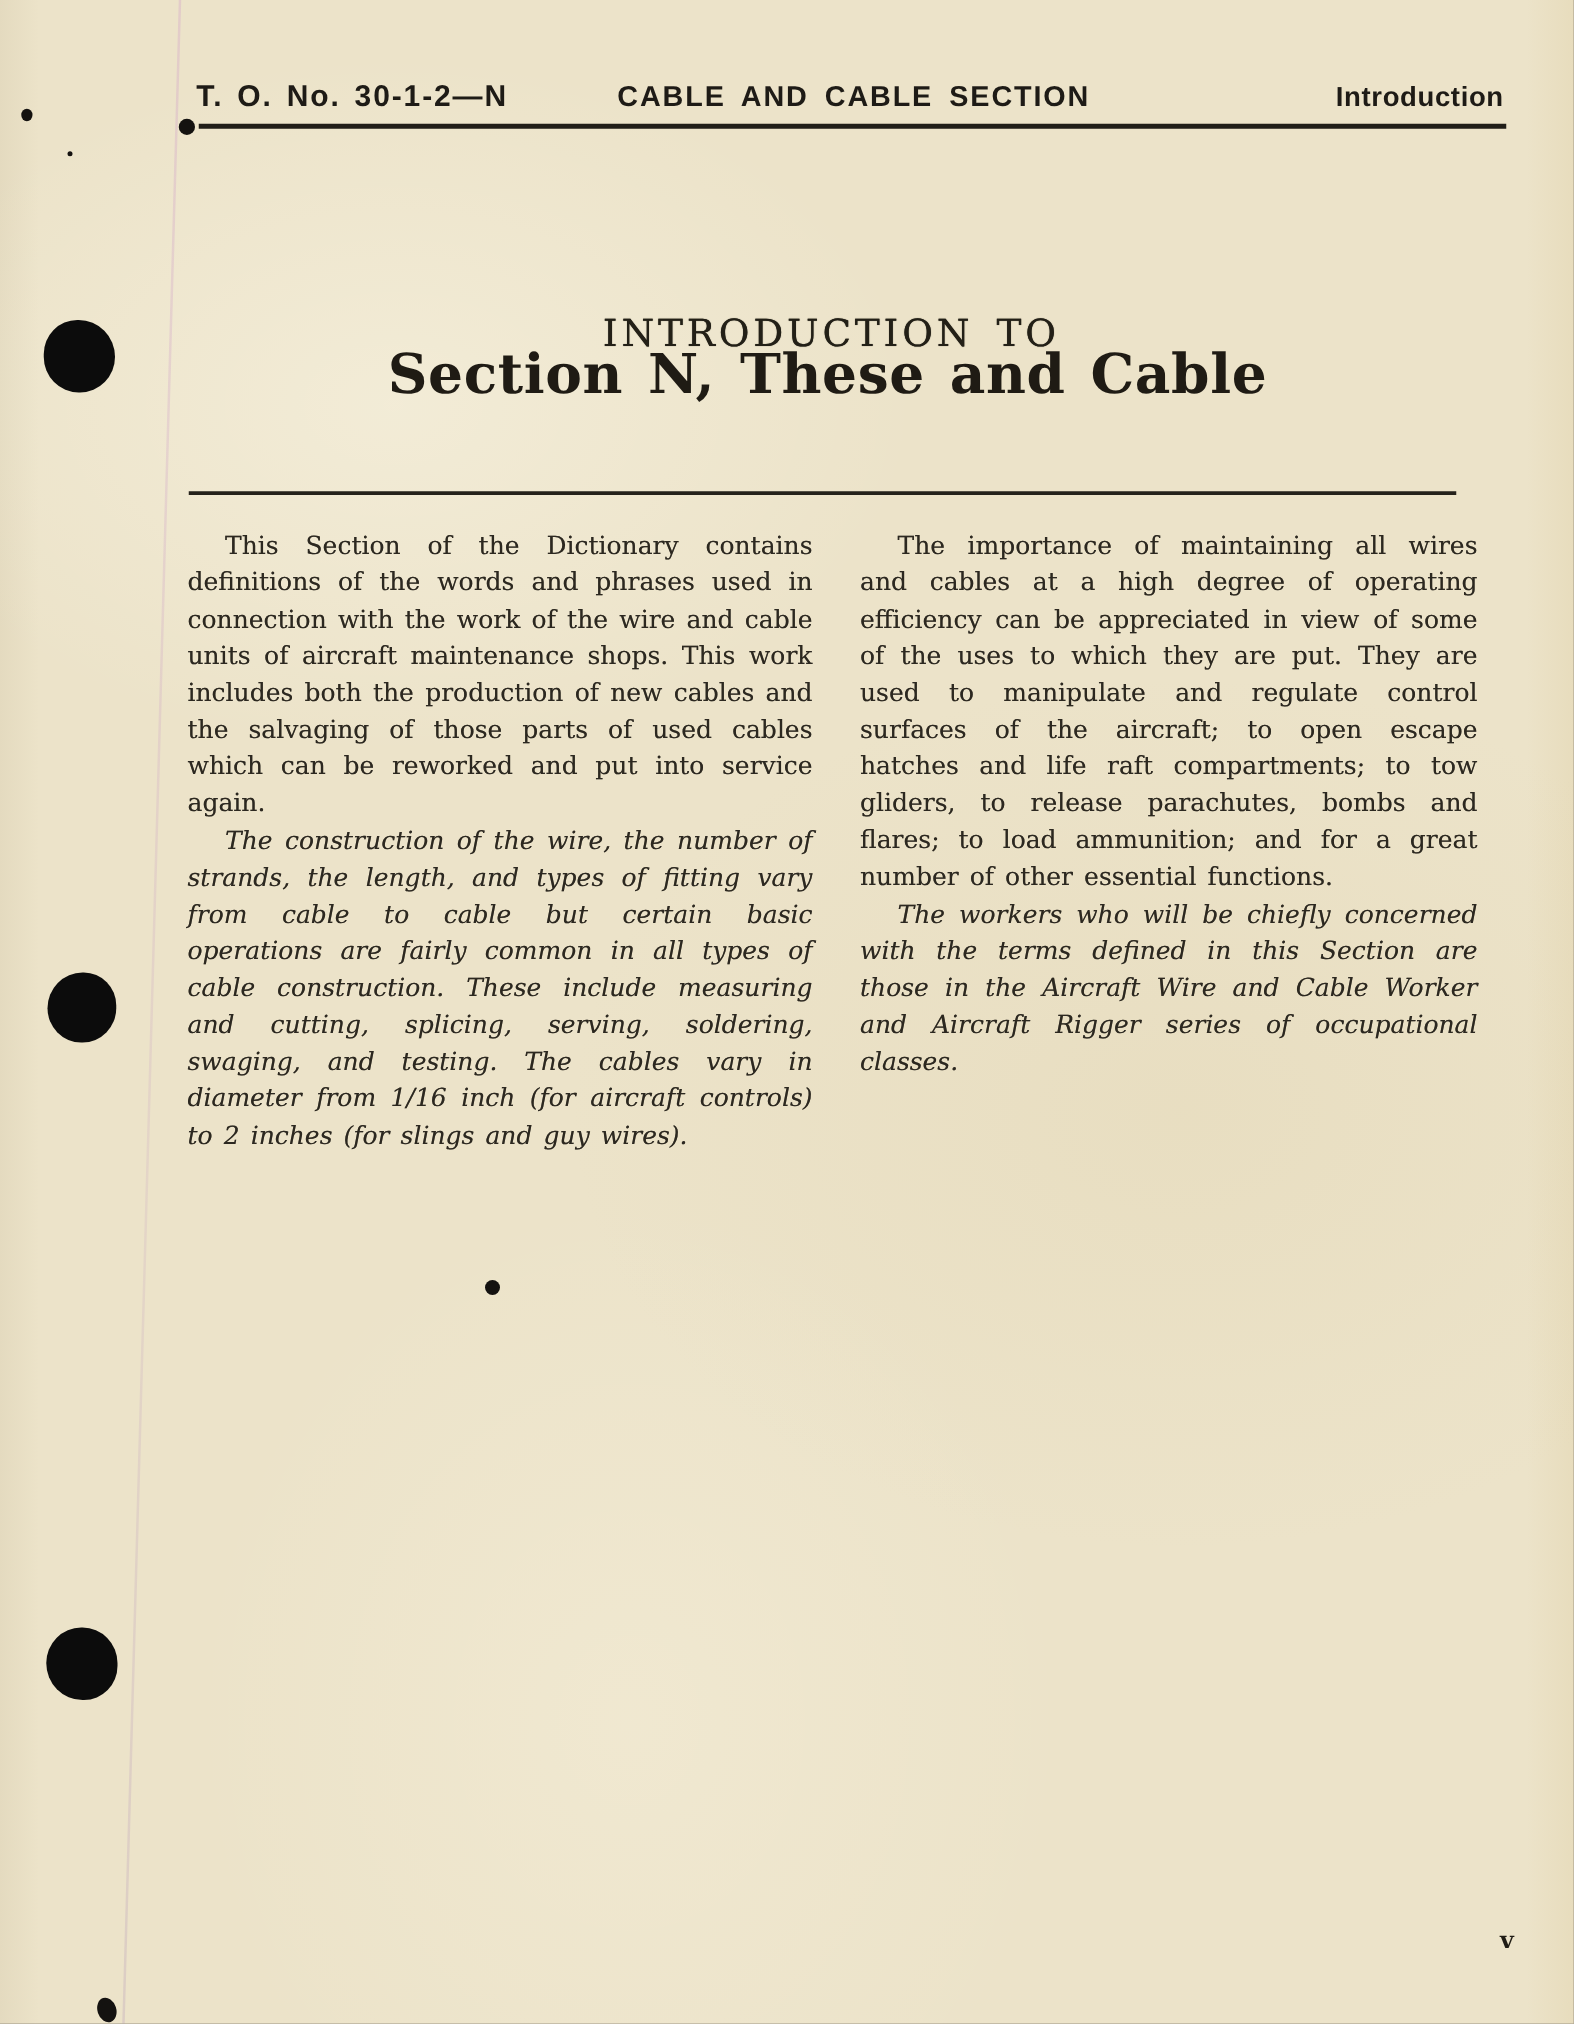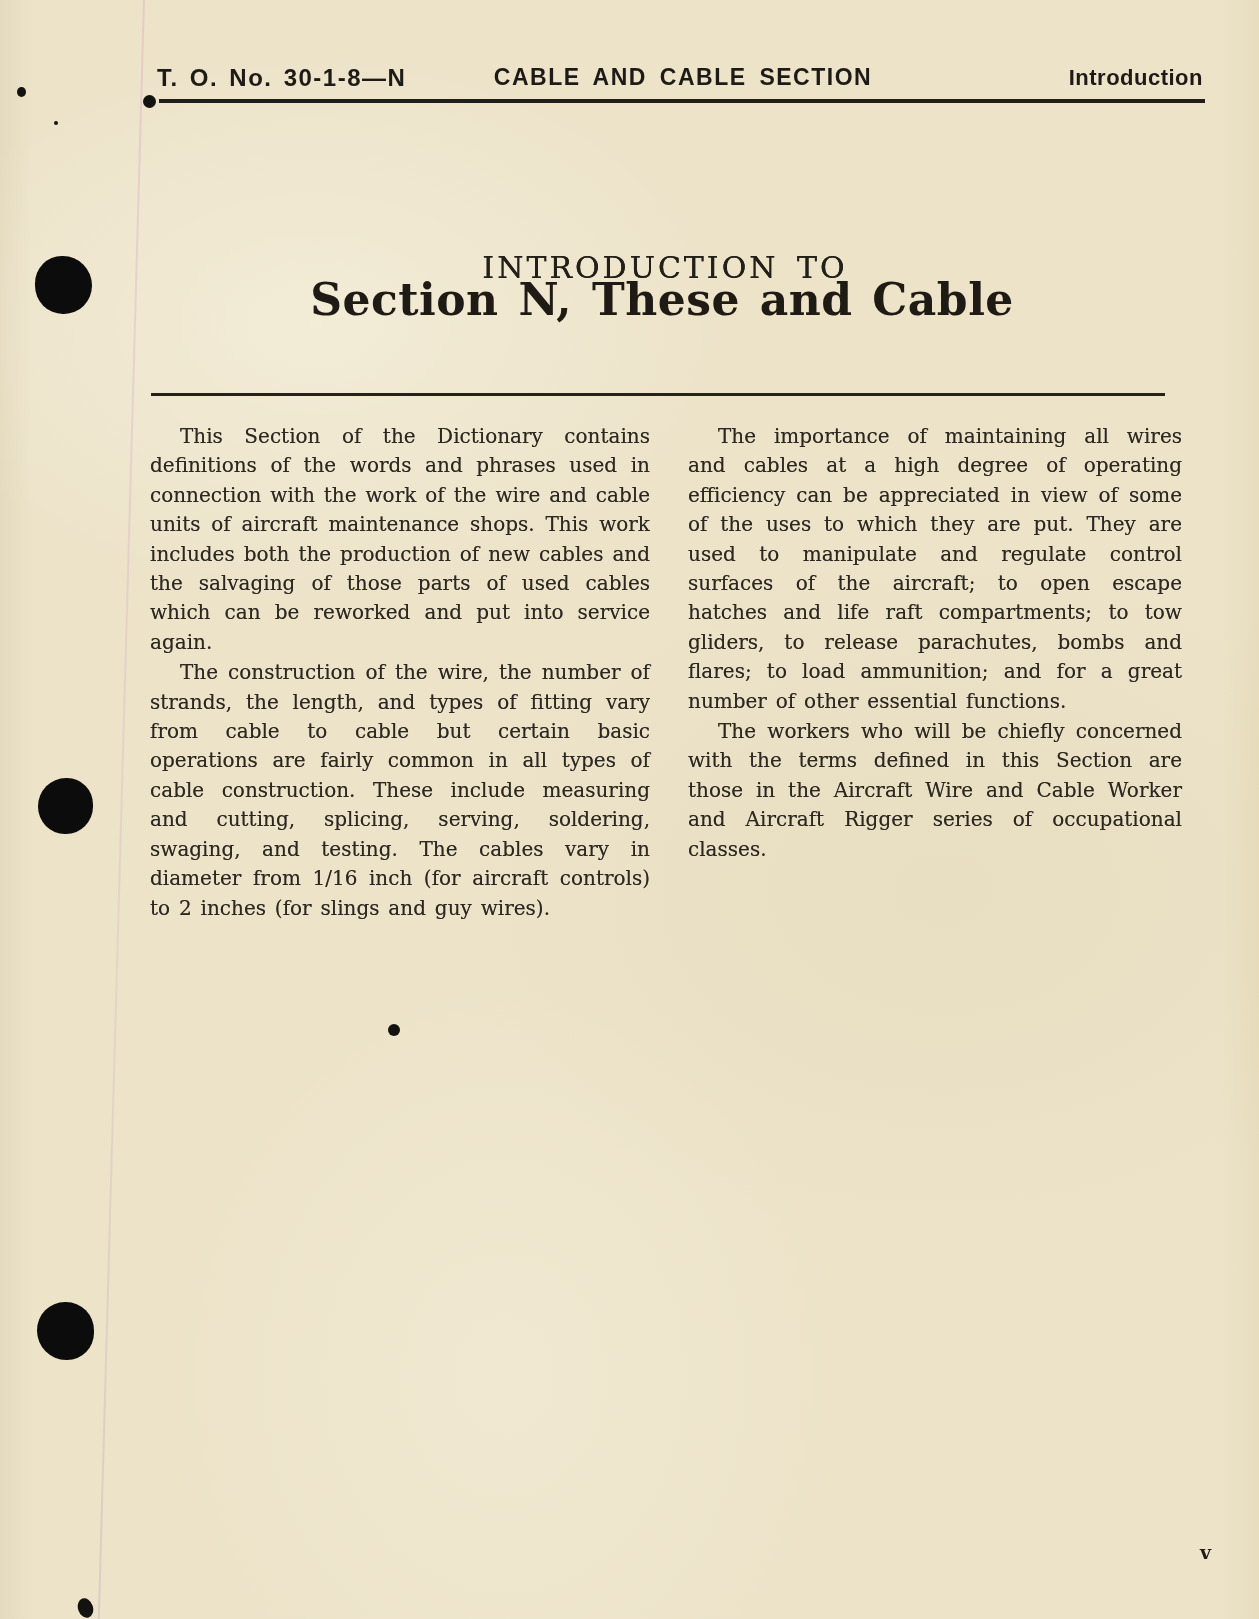--- a/index.html
+++ b/index.html
@@ -151,21 +151,21 @@
   .col p {
     margin: 0;
     font-size: 20px;
     line-height: 29.4px;
     text-align: justify;
     text-indent: 30px;
     word-spacing: 2.5px;
     color: #2c2820;
     text-shadow: 0 0 0.4px rgba(44,40,32,0.55);
   }
-  .col p + p { margin-top: 1px; }
+  .col p + p { margin-top: 1px; font-style: italic; }
 
   
   .page-number {
     position: absolute;
     left: 1200px;
     top: 1541px;
     font-size: 19px;
     font-weight: bold;
     color: #201c15;
   }
@@ -180,21 +180,21 @@
   <div class="hole hole-1"></div>
   <div class="hole hole-2"></div>
   <div class="hole hole-3"></div>
 
   <div class="speck speck-a"></div>
   <div class="speck speck-b"></div>
   <div class="speck speck-mid"></div>
   <div class="speck speck-bottom"></div>
 
   <div class="header">
-    <span class="doc-no">T. O. No. 30-1-8—N</span>
+    <span class="doc-no">T. O. No. 30-1-2—N</span>
     <span class="section-title">CABLE AND CABLE SECTION</span>
     <span class="page-label">Introduction</span>
   </div>
   <div class="header-rule-dot"></div>
   <div class="header-rule"></div>
 
   <div class="title-small">INTRODUCTION TO</div>
   <div class="title-large">Section N, These and Cable</div>
   <div class="title-rule"></div>
 

